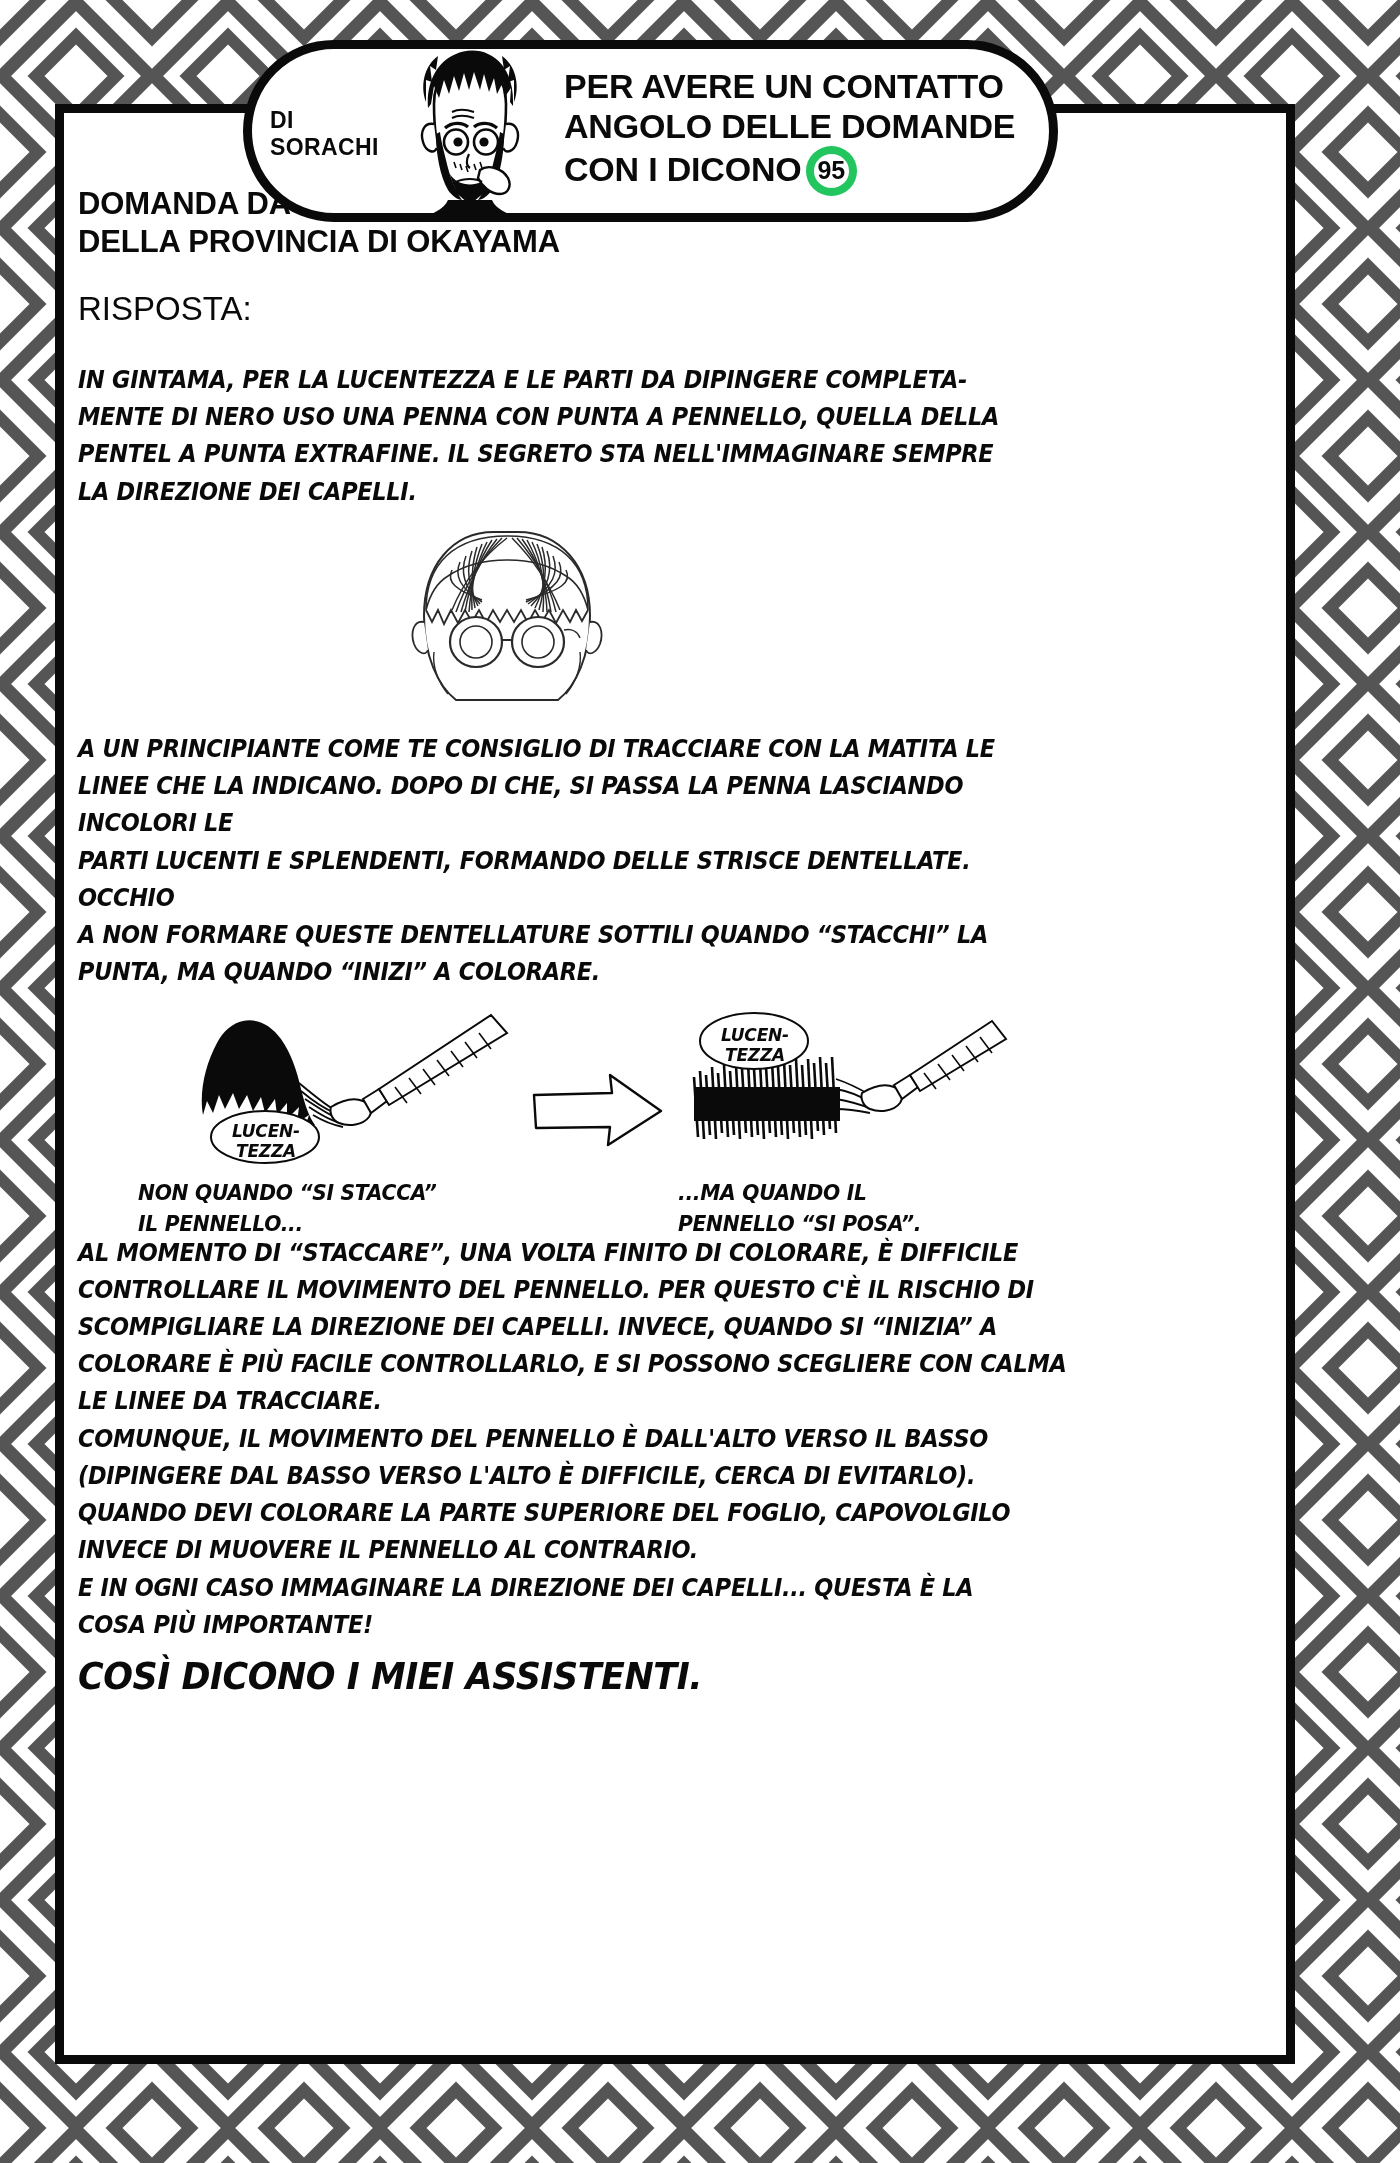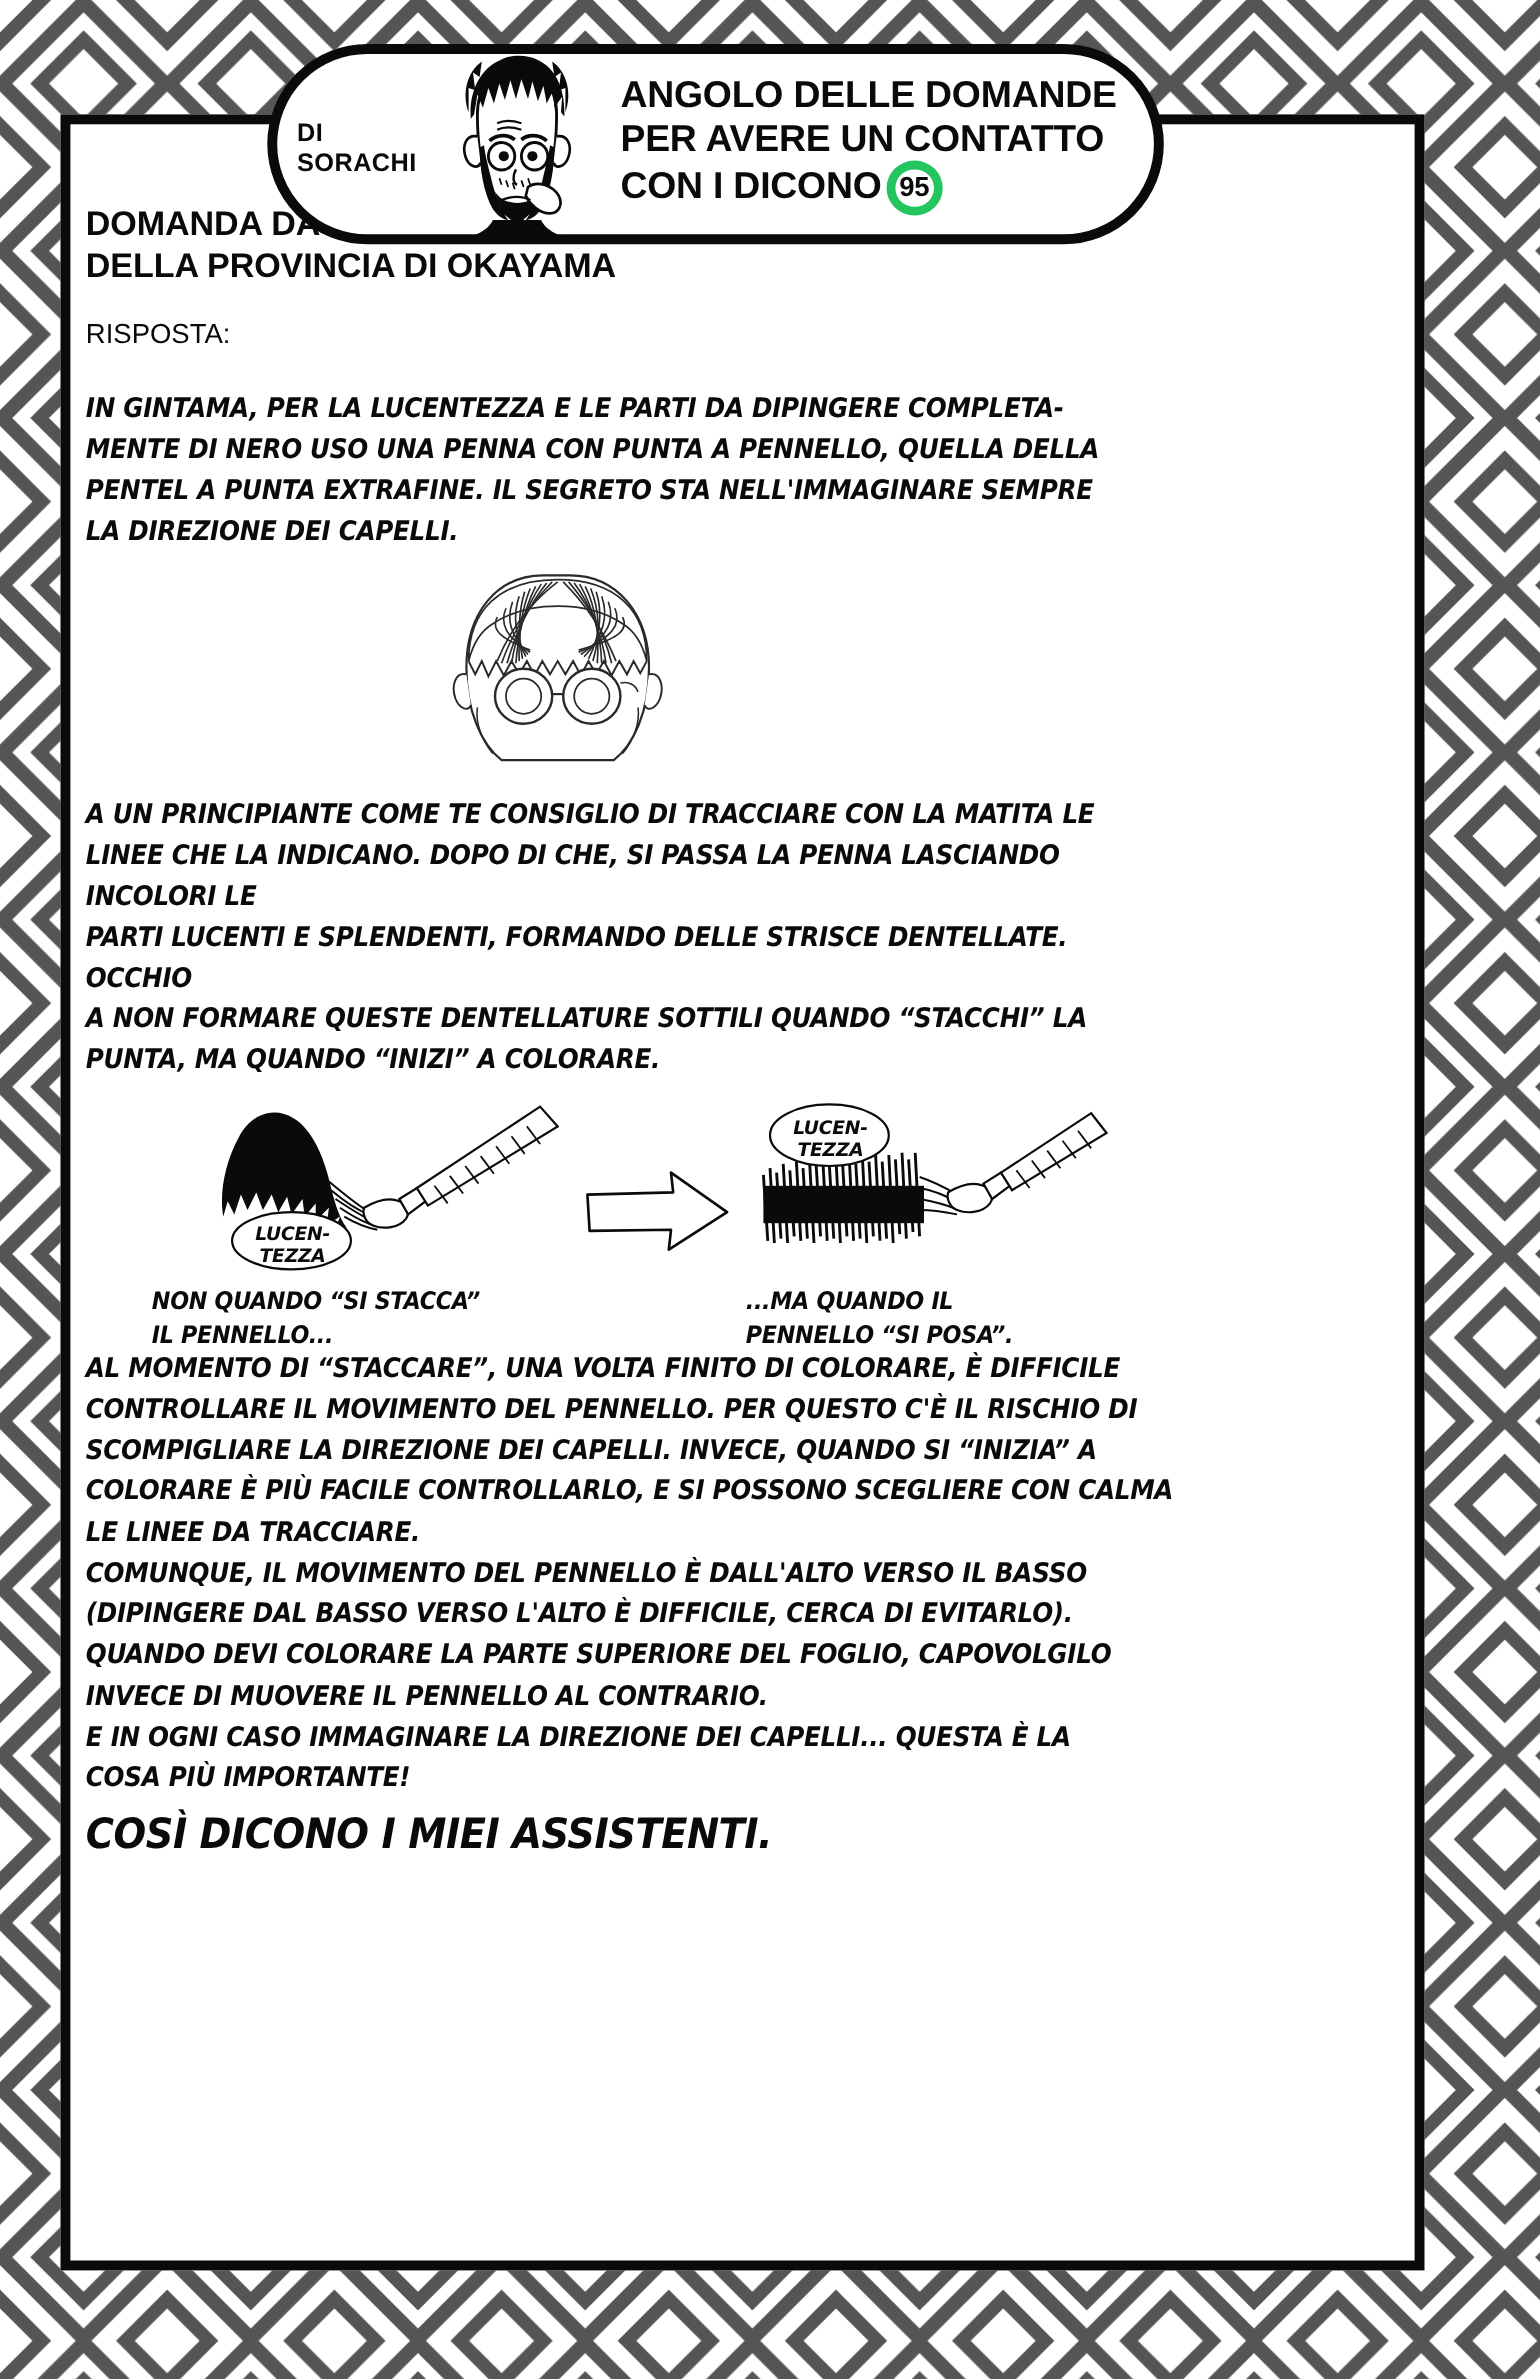--- a/index.html
+++ b/index.html
@@ -119,21 +119,21 @@
   }
   .q-body {
     font-size: 38px;
     font-weight: 400;
     line-height: 1.28;
     color: #0a0a0a;
     margin: 0 0 44px 0;
     white-space: pre-line;
   }
   .risposta-label {
-    font-size: 25px;
+    font-size: 33px;
     font-weight: 400;
     line-height: 1.1;
     color: #0a0a0a;
     margin: 0 0 34px 0;
   }
 
   
   .hand {
     font-family: "DejaVu Sans", sans-serif;
     font-weight: 700;
@@ -299,22 +299,22 @@
 
         <path d="M66 140 C74 136 86 136 92 140" fill="none" stroke="#0a0a0a" stroke-width="2.2"></path>
 
         <path d="M64 120 l2 6 M70 122 l2 6 M76 124 l2 6 M84 122 l2 6 M90 120 l2 6" stroke="#0a0a0a" stroke-width="1.6"></path>
 
         <path d="M58 158 C54 168 40 172 30 178 L130 178 C120 172 106 168 102 158" fill="#0a0a0a"></path>
       </svg>
     </div>
 
     <div id="header-title">
+      <div>PER AVERE UN CONTATTO</div>
       <div>ANGOLO DELLE DOMANDE</div>
-      <div>PER AVERE UN CONTATTO</div>
       <div>
         <span>CON I DICONO</span><span class="issue-circle">95</span>
       </div>
     </div>
 
   </div>
 </div>
 
 <div id="content">
 

